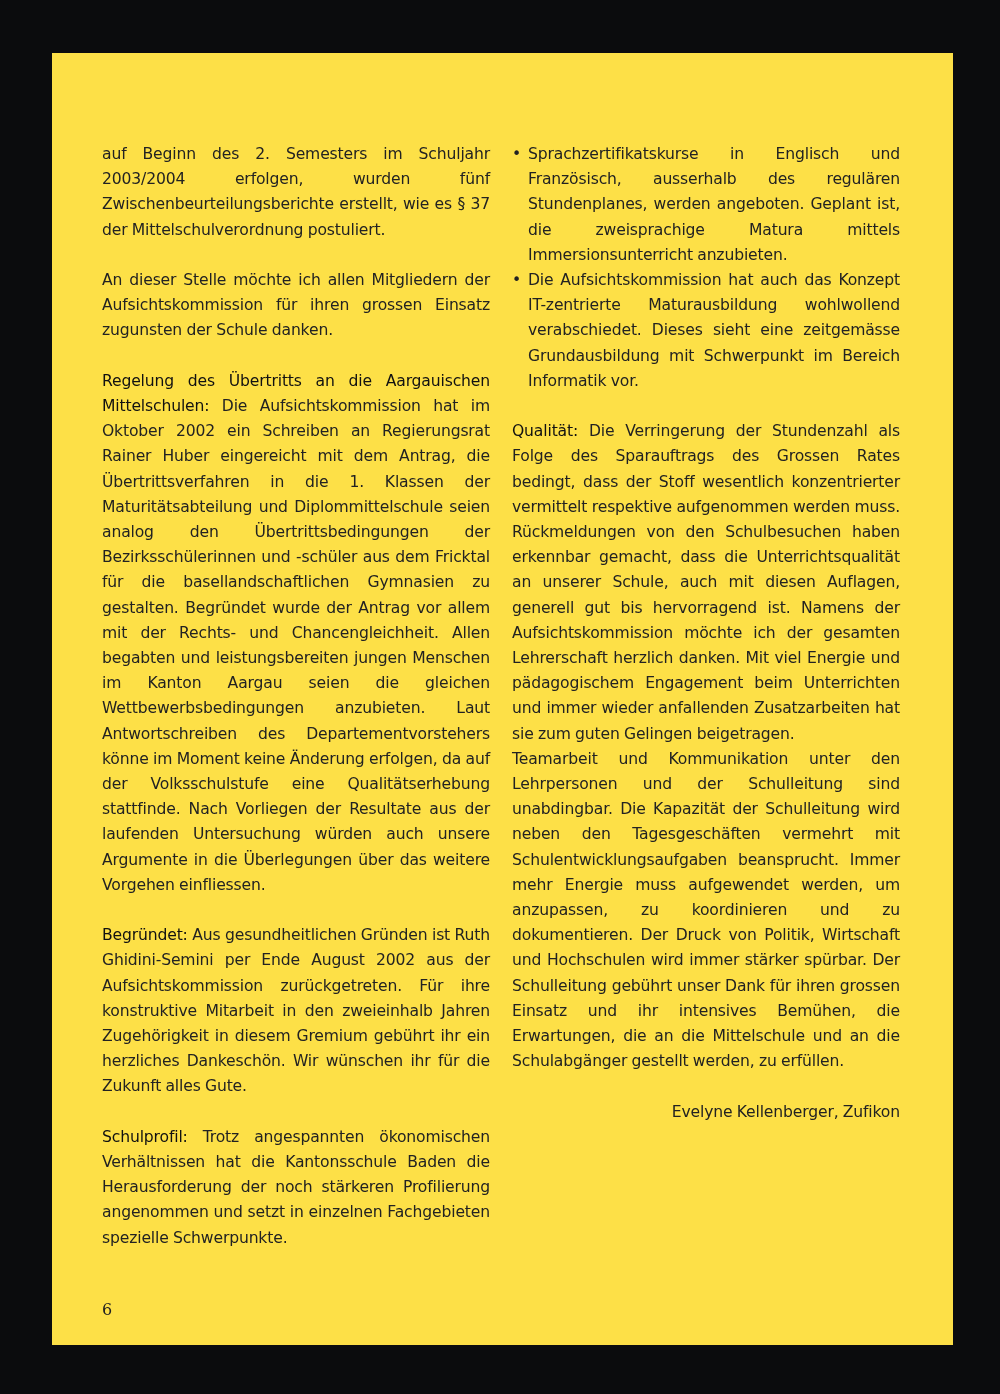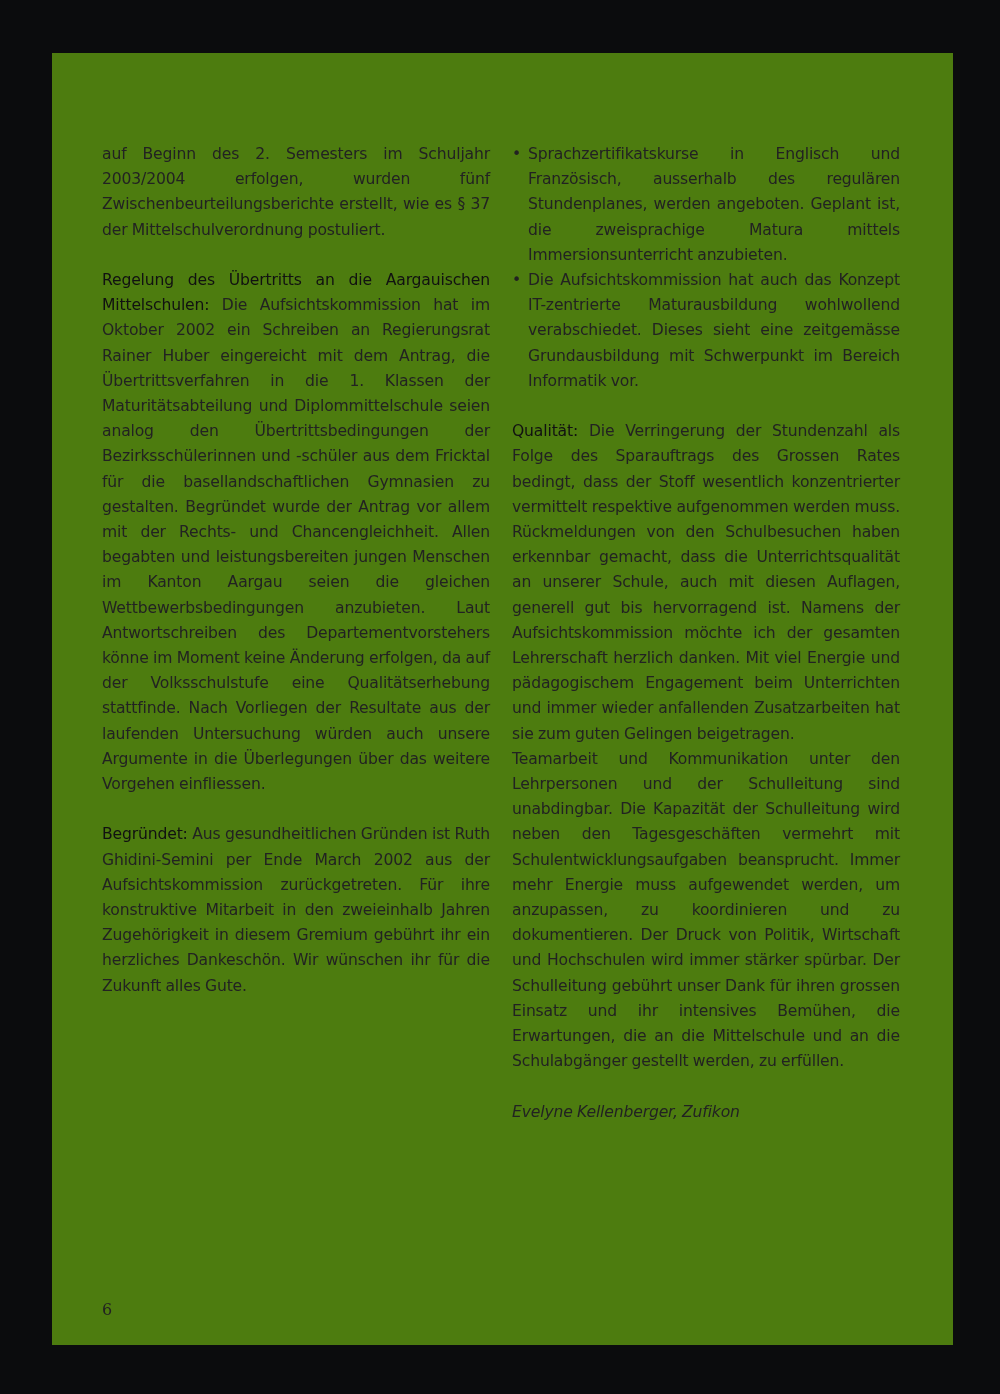--- a/index.html
+++ b/index.html
@@ -6,21 +6,21 @@
   body {
     width:1000px; height:1394px;
     background:#0b0c0d;
     position:relative;
     overflow:hidden;
   }
   .page {
     position:absolute;
     left:52px; top:53px;
     width:901px; height:1292px;
-    background:#4d7c0f;
+    background:#fde047;
   }
   .col {
     position:absolute;
     top:89px;
     width:388px;
     font-family:"DejaVu Sans", sans-serif;
     font-size:15.6px;
     line-height:25.2px;
     color:#222222;
     text-align:justify;
@@ -31,44 +31,45 @@
   .col-right { left:460px; }
   .para { margin:0 0 25.2px 0; }
   .para.tight { margin-bottom:0; }
   .bold { font-weight:normal; color:#111111; }
   ul.bullets { list-style:none; padding:0; margin:0 0 25.2px 0; }
   ul.bullets li { position:relative; padding-left:16px; }
   ul.bullets li .dot {
     position:absolute; left:0; top:0;
   }
   .signature {
-    text-align:left;
-    font-style:italic;
+    text-align:right;
     margin-top:25.2px;
   }
   .page-number {
     position:absolute;
     left:50px; top:1247px;
     font-family:"DejaVu Serif", serif;
     font-size:16px;
     color:#222222;
   }
 </style>
 </head>
 <body>
 
 <div class="page">
 
   <div class="col col-left">
     <p class="para">auf Beginn des 2. Semesters im Schuljahr 2003/2004 erfolgen, wurden fünf Zwischenbeurteilungsberichte erstellt, wie es § 37 der Mittelschulverordnung postuliert.</p>
+    <p class="para">An dieser Stelle möchte ich allen Mitgliedern der Aufsichtskommission für ihren grossen Einsatz zugunsten der Schule danken.</p>
 
     <p class="para"><span class="bold">Regelung des Übertritts an die Aargauischen Mittelschulen:</span><span> Die Aufsichtskommission hat im Oktober 2002 ein Schreiben an Regierungsrat Rainer Huber eingereicht mit dem Antrag, die Übertrittsverfahren in die 1. Klassen der Maturitätsabteilung und Diplommittelschule seien analog den Übertrittsbedingungen der Bezirksschülerinnen und -schüler aus dem Fricktal für die basellandschaftlichen Gymnasien zu gestalten. Begründet wurde der Antrag vor allem mit der Rechts- und Chancengleichheit. Allen begabten und leistungsbereiten jungen Menschen im Kanton Aargau seien die gleichen Wettbewerbsbedingungen anzubieten. Laut Antwortschreiben des Departementvorstehers könne im Moment keine Änderung erfolgen, da auf der Volksschulstufe eine Qualitätserhebung stattfinde. Nach Vorliegen der Resultate aus der laufenden Untersuchung würden auch unsere Argumente in die Überlegungen über das weitere Vorgehen einfliessen.</span></p>
 
-    <p class="para"><span class="bold">Begründet:</span><span> Aus gesundheitlichen Gründen ist Ruth Ghidini-Semini per Ende March 2002 aus der Aufsichtskommission zurückgetreten. Für ihre konstruktive Mitarbeit in den zweieinhalb Jahren Zugehörigkeit in diesem Gremium gebührt ihr ein herzliches Dankeschön. Wir wünschen ihr für die Zukunft alles Gute.</span></p>
+    <p class="para"><span class="bold">Begründet:</span><span> Aus gesundheitlichen Gründen ist Ruth Ghidini-Semini per Ende August 2002 aus der Aufsichtskommission zurückgetreten. Für ihre konstruktive Mitarbeit in den zweieinhalb Jahren Zugehörigkeit in diesem Gremium gebührt ihr ein herzliches Dankeschön. Wir wünschen ihr für die Zukunft alles Gute.</span></p>
 
+    <p class="para"><span class="bold">Schulprofil:</span><span> Trotz angespannten ökonomischen Verhältnissen hat die Kantonsschule Baden die Herausforderung der noch stärkeren Profilierung angenommen und setzt in einzelnen Fachgebieten spezielle Schwerpunkte.</span></p>
   </div>
 
   <div class="col col-right">
     <ul class="bullets">
       <li><span class="dot">•</span><span>Sprachzertifikatskurse in Englisch und Französisch, ausserhalb des regulären Stundenplanes, werden angeboten. Geplant ist, die zweisprachige Matura mittels Immersionsunterricht anzubieten.</span></li>
       <li><span class="dot">•</span><span>Die Aufsichtskommission hat auch das Konzept IT-zentrierte Maturausbildung wohlwollend verabschiedet. Dieses sieht eine zeitgemässe Grundausbildung mit Schwerpunkt im Bereich Informatik vor.</span></li>
     </ul>
 
     <p class="para tight"><span class="bold">Qualität:</span><span> Die Verringerung der Stundenzahl als Folge des Sparauftrags des Grossen Rates bedingt, dass der Stoff wesentlich konzentrierter vermittelt respektive aufgenommen werden muss. Rückmeldungen von den Schulbesuchen haben erkennbar gemacht, dass die Unterrichtsqualität an unserer Schule, auch mit diesen Auflagen, generell gut bis hervorragend ist. Namens der Aufsichtskommission möchte ich der gesamten Lehrerschaft herzlich danken. Mit viel Energie und pädagogischem Engagement beim Unterrichten und immer wieder anfallenden Zusatzarbeiten hat sie zum guten Gelingen beigetragen.</span></p>
 

